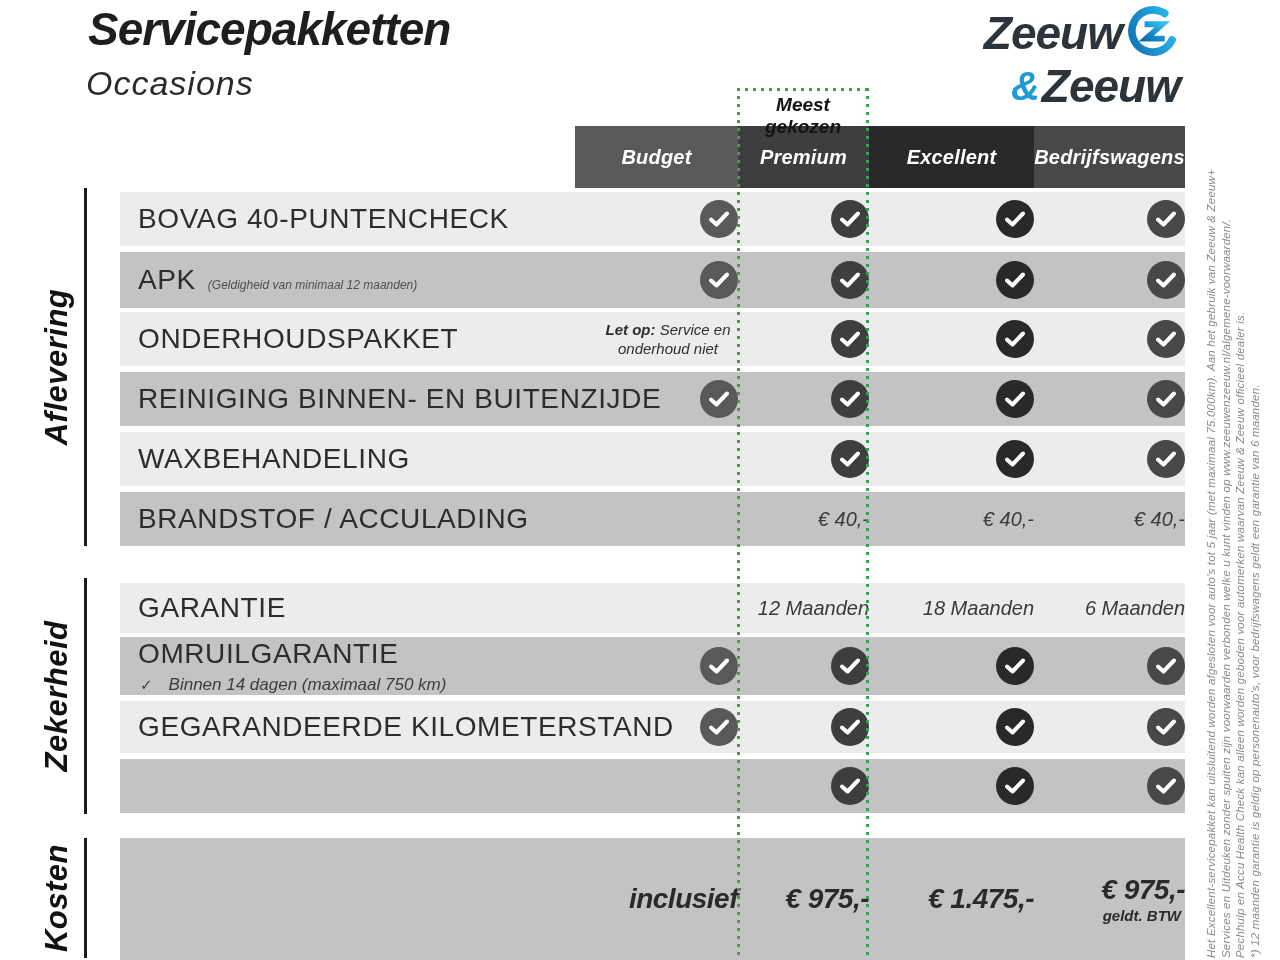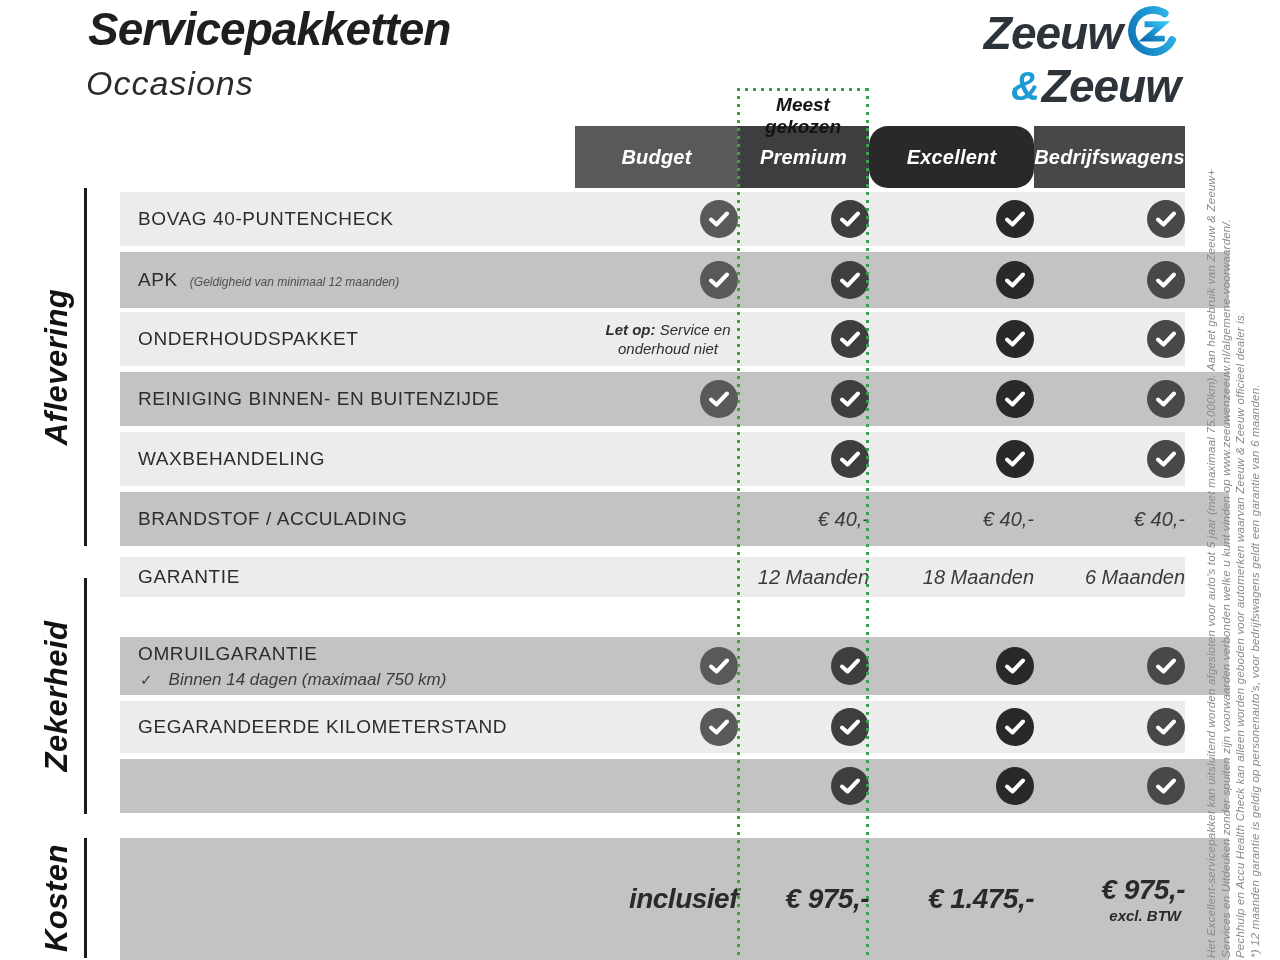--- a/index.html
+++ b/index.html
@@ -33,27 +33,27 @@
     background-image:repeating-linear-gradient(to right,var(--green) 0 3px,transparent 3px 8px);}
   
   .col-head{
     position:absolute;top:126px;height:62px;z-index:2;
     display:flex;align-items:center;justify-content:center;
     color:#fff;font-style:italic;font-weight:700;font-size:20px;letter-spacing:0.2px;
   }
   
   .row{position:absolute;left:120px;width:1065px;z-index:1;}
   .row.light{background:var(--row-light);}
-  .row.dark{background:var(--row-dark);padding-left:44px;}
+  .row.dark{background:var(--row-dark);}
   .row-label-wrap{
     position:absolute;left:18px;top:0;height:100%;max-width:440px;
     display:flex;flex-direction:column;justify-content:center;
   }
   .row-label-line{display:flex;align-items:baseline;gap:12px;white-space:nowrap;}
-  .row-label{font-size:19px;font-weight:500;color:#2d2d2d;letter-spacing:0.6px;}
+  .row-label{font-size:28px;font-weight:500;color:#2d2d2d;letter-spacing:0.6px;}
   .row-label-note{font-style:italic;font-size:12px;color:#4f4f4f;}
   .row-subnote{display:flex;align-items:baseline;gap:16px;margin-top:5px;padding-left:2px;
     font-style:italic;font-size:17px;color:#3c3c3c;white-space:nowrap;}
   .row-subnote .tick{font-size:15px;font-style:normal;color:#3c3c3c;}
   .cell{position:absolute;top:0;height:100%;display:flex;align-items:center;justify-content:flex-end;}
   .circle{width:38px;height:38px;border-radius:50%;display:flex;align-items:center;justify-content:center;}
   .cell-text{font-style:italic;font-size:20px;color:#3a3a3a;white-space:nowrap;}
   .cell-text sup{font-size:12px;}
   .cell-note{font-style:italic;font-size:15px;color:#2e2e2e;text-align:center;line-height:19px;width:140px;}
   .cell-note b{font-weight:700;}
@@ -104,21 +104,21 @@
 </div>
 
 <div class="badge">Meest gekozen</div>
 <div class="dotted-h" style="left:737px;width:132px;"></div>
 <div class="dotted-v" style="left:737px;"></div>
 <div class="dotted-v" style="left:866px;"></div>
 
 <div id="table-root">
     <div class="col-head" style="left: 575px; width: 163px; background: rgb(89, 89, 91);">Budget</div>
     <div class="col-head" style="left: 738px; width: 131px; background: rgb(62, 62, 64);">Premium</div>
-    <div class="col-head" style="left: 869px; width: 165px; background: rgb(41, 41, 43); border-radius: 19px;">Excellent</div>
+    <div class="col-head" style="left: 869px; width: 165px; background: rgb(41, 41, 43);">Excellent</div>
     <div class="col-head" style="left: 1034px; width: 151px; background: rgb(72, 72, 74);">Bedrijfswagens</div>
     <div class="sec-bar" style="top: 188px; height: 358px;"></div>
     <div class="sec-label" style="top: 367px;">Aflevering</div>
     <div class="row light" style="top: 192px; height: 54px;">
       <div class="row-label-wrap">
         <div class="row-label-line">
           <span class="row-label">BOVAG 40-PUNTENCHECK</span>
         </div>
       </div>
       <div class="cell" style="left: 455px; width: 163px;">
@@ -291,21 +291,21 @@
       </div>
       <div class="cell" style="left: 749px; width: 165px;">
         <span class="cell-text">€ 40,-</span>
       </div>
       <div class="cell" style="left: 914px; width: 151px;">
         <span class="cell-text">€ 40,-</span>
       </div>
     </div>
     <div class="sec-bar" style="top: 578px; height: 236px;"></div>
     <div class="sec-label" style="top: 696px;">Zekerheid</div>
-    <div class="row light" style="top: 557px; height: 40px;">
+    <div class="row light" style="top: 583px; height: 50px;">
       <div class="row-label-wrap">
         <div class="row-label-line">
           <span class="row-label">GARANTIE</span>
         </div>
       </div>
       <div class="cell" style="left: 618px; width: 131px;">
         <span class="cell-text">12 Maanden</span>
       </div>
       <div class="cell" style="left: 749px; width: 165px;">
         <span class="cell-text">18 Maanden</span>
@@ -425,21 +425,21 @@
         </div>
       </div>
       <div class="cell" style="left: 749px; width: 165px;">
         <div class="price-wrap">
           <span class="price">€ 1.475,-</span>
         </div>
       </div>
       <div class="cell" style="left: 914px; width: 151px;">
         <div class="price-wrap">
           <span class="price">€ 975,-</span>
-          <span class="price-sub">excl. BTW</span>
+          <span class="price-sub">geldt. BTW</span>
         </div>
       </div>
     </div>
   </div>
 
 <div class="disclaimer">
   <div class="disclaimer-inner">
     <div>Het Excellent-servicepakket kan uitsluitend worden afgesloten voor auto's tot 5 jaar (met maximaal 75.000km). Aan het gebruik van Zeeuw &amp; Zeeuw+</div>
     <div>Services en Uitdeuken zonder spuiten zijn voorwaarden verbonden welke u kunt vinden op www.zeeuwenzeeuw.nl/algemene-voorwaarden/.</div>
     <div>Pechhulp en Accu Health Check kan alleen worden geboden voor automerken waarvan Zeeuw &amp; Zeeuw officieel dealer is.</div>

